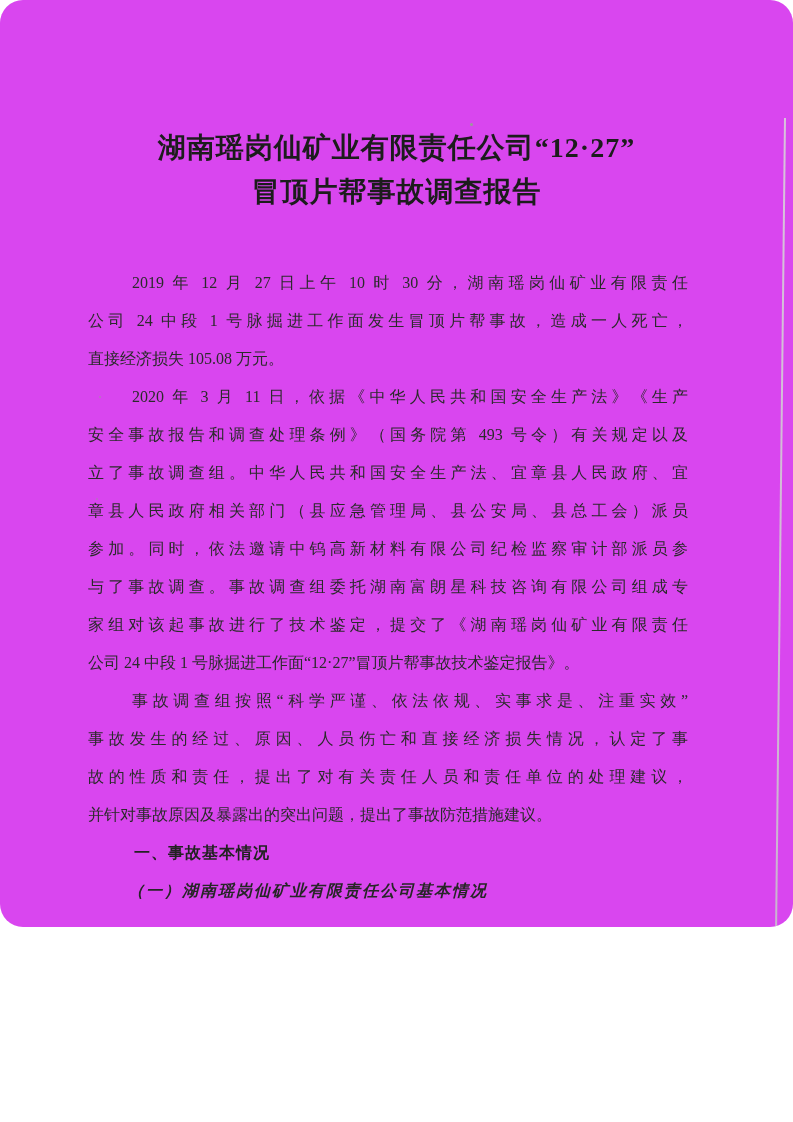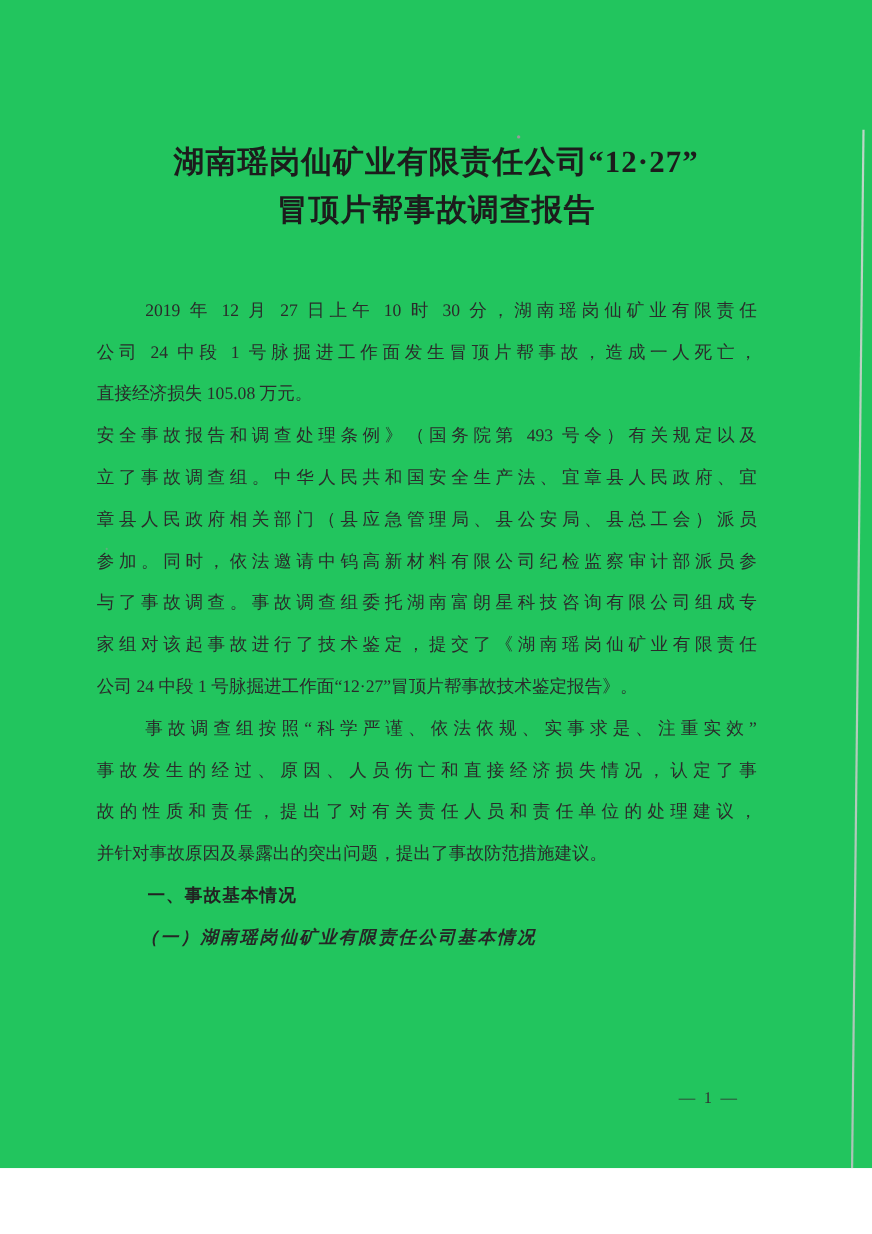--- a/index.html
+++ b/index.html
@@ -1,23 +1,24 @@
 <!DOCTYPE html>
 <html><head>
 <meta charset="utf-8">
 <style>
   html, body { margin: 0; padding: 0; background: #ffffff; }
   .page {
     position: relative;
     width: 793px;
-    height: 1062px;
-    background: #22c55e;
+    height: 927px;
+    background: #d946ef;
     overflow: hidden;
     font-family: "Liberation Serif", "DejaVu Serif", serif;
     color: #2e2e2e;
+    border-radius: 23px;
   }
   .title {
     position: absolute;
     top: 126px;
     left: 0;
     right: 0;
     text-align: center;
     font-weight: bold;
     color: #1c1c1c;
     font-size: 28px;
@@ -97,20 +98,21 @@
     <div>湖南瑶岗仙矿业有限责任公司“12·27”</div>
     <div>冒顶片帮事故调查报告</div>
   </header>
 
   <main class="body-block">
 
     <div class="line jl ind">2019 年 12 月 27 日上午 10 时 30 分，湖南瑶岗仙矿业有限责任</div>
     <div class="line jl">公司 24 中段 1 号脉掘进工作面发生冒顶片帮事故，造成一人死亡，</div>
     <div class="line">直接经济损失 105.08 万元。</div>
 
+    <div class="line jl ind">2020 年 3 月 11 日，依据《中华人民共和国安全生产法》《生产</div>
     <div class="line jl">安全事故报告和调查处理条例》（国务院第 493 号令）有关规定以及</div>
     <div class="line jl">立了事故调查组。中华人民共和国安全生产法、宜章县人民政府、宜</div>
     <div class="line jl">章县人民政府相关部门（县应急管理局、县公安局、县总工会）派员</div>
     <div class="line jl">参加。同时，依法邀请中钨高新材料有限公司纪检监察审计部派员参</div>
     <div class="line jl">与了事故调查。事故调查组委托湖南富朗星科技咨询有限公司组成专</div>
     <div class="line jl">家组对该起事故进行了技术鉴定，提交了《湖南瑶岗仙矿业有限责任</div>
     <div class="line">公司 24 中段 1 号脉掘进工作面“12·27”冒顶片帮事故技术鉴定报告》。</div>
 
     <div class="line jl ind">事故调查组按照“科学严谨、依法依规、实事求是、注重实效”</div>
     <div class="line jl">事故发生的经过、原因、人员伤亡和直接经济损失情况，认定了事</div>

